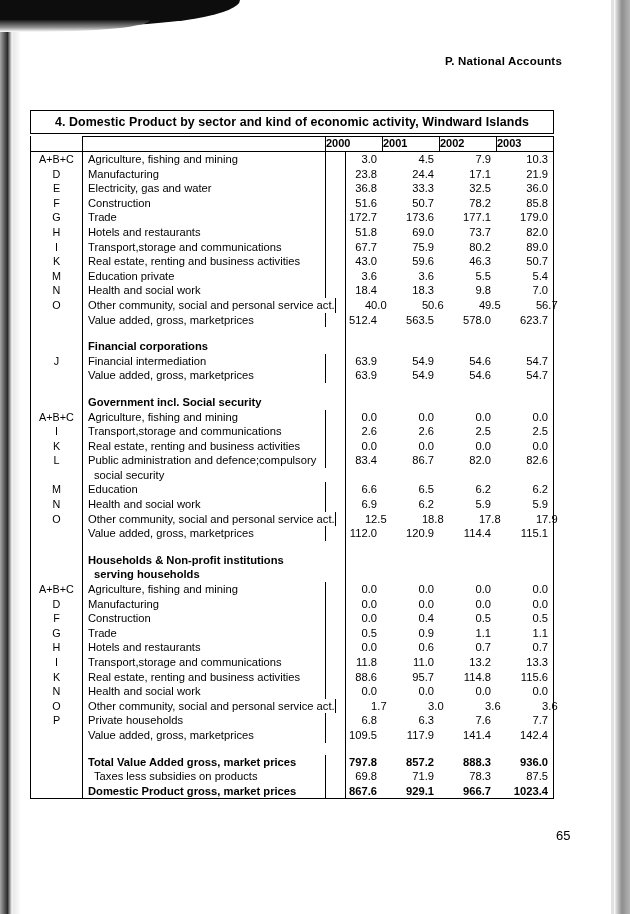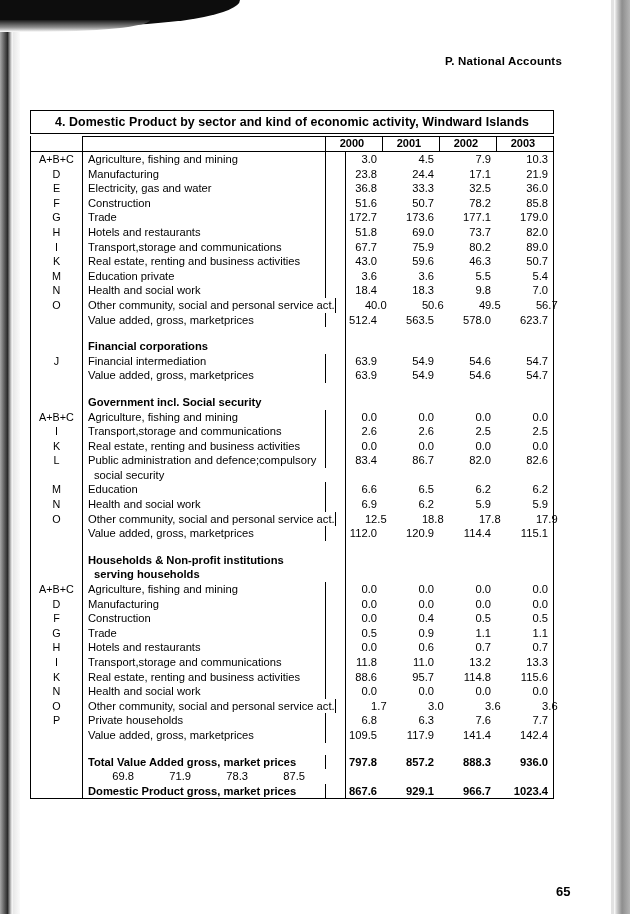--- a/index.html
+++ b/index.html
@@ -121,21 +121,21 @@
   }
   .year-row .label-cell {
     flex: 1 1 auto;
     border-left: 1.4px solid #000;
     border-top: 1.4px solid #000;
   }
   .year-row .ycell {
     flex: 0 0 57px;
     border-left: 1.4px solid #000;
     border-top: 1.4px solid #000;
-    text-align: center;
+    text-align: left;
     padding-right: 4px;
     font-size: 11px;
     font-weight: bold;
     line-height: 13px;
     box-sizing: border-box;
   }
   .year-row .ycell.first {
     border-left: 1.6px solid #000;
   }
 
@@ -206,23 +206,23 @@
     position: absolute;
     left: 36px;
     top: 924px;
     font-size: 13px;
     font-weight: bold;
     white-space: nowrap;
   }
   .footer-right {
     position: absolute;
     left: 556px;
-    top: 884px;
+    top: 828px;
     font-size: 13px;
-    font-weight: bold;
+    font-weight: normal;
   }
 </style>
 </head>
 <body>
 
 <div id="page">
 
   <div class="scan-edge-left"></div>
   <div class="scan-edge-left-inner"></div>
   <div class="scan-corner"></div>
@@ -591,20 +591,21 @@
           <div class="row bold">
             <div class="code"></div>
             <div class="label">Total Value Added gross, market prices</div>
             <div class="val first">797.8</div>
             <div class="val">857.2</div>
             <div class="val">888.3</div>
             <div class="val">936.0</div>
           </div>
           <div class="row">
             <div class="code"></div>
+            <div class="label indent">Taxes less subsidies on products</div>
             <div class="val first">69.8</div>
             <div class="val">71.9</div>
             <div class="val">78.3</div>
             <div class="val">87.5</div>
           </div>
           <div class="row bold">
             <div class="code"></div>
             <div class="label">Domestic Product gross, market prices</div>
             <div class="val first">867.6</div>
             <div class="val">929.1</div>

